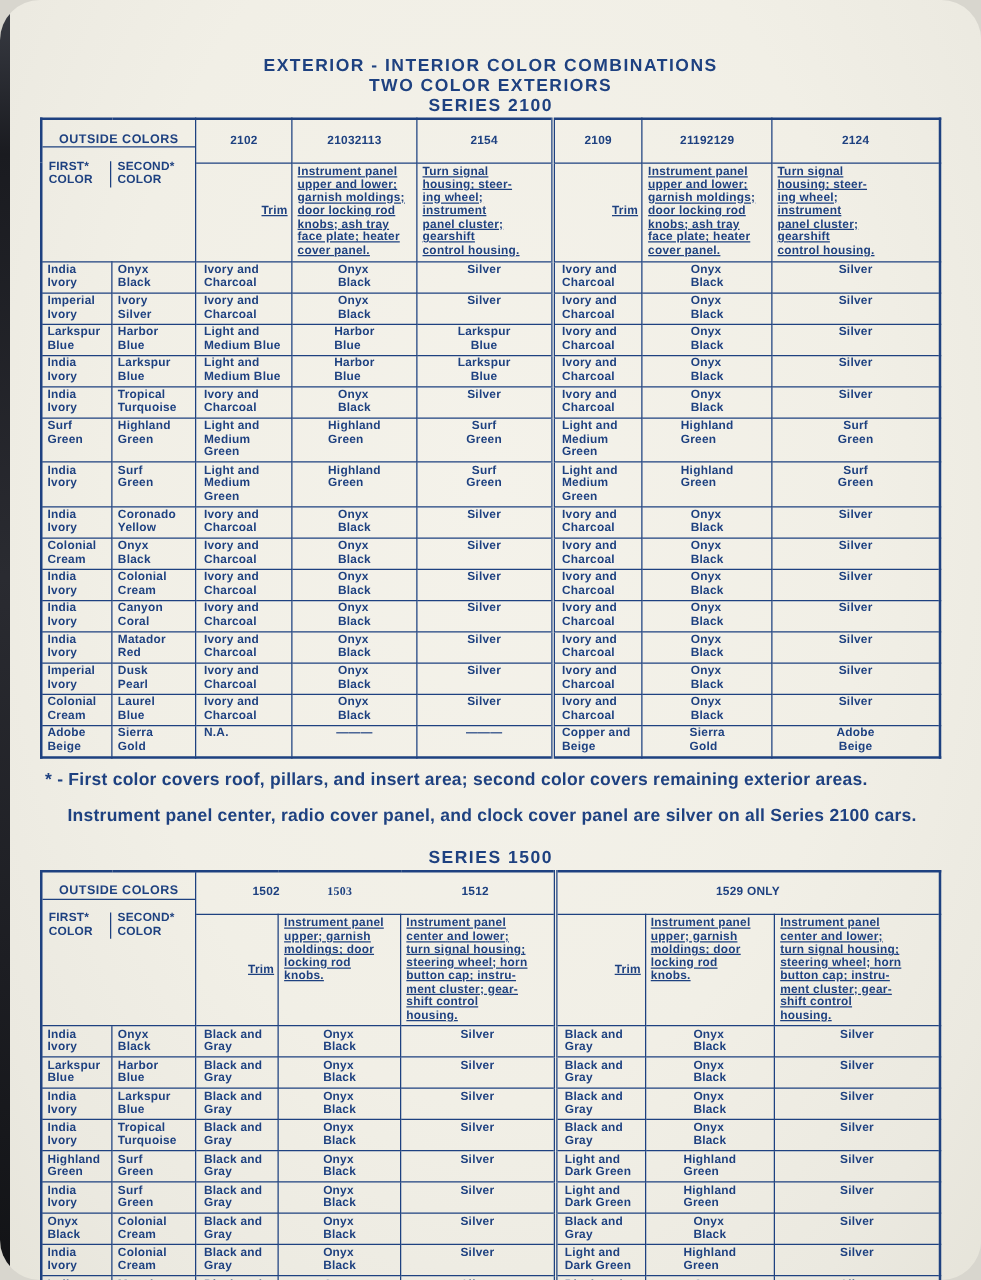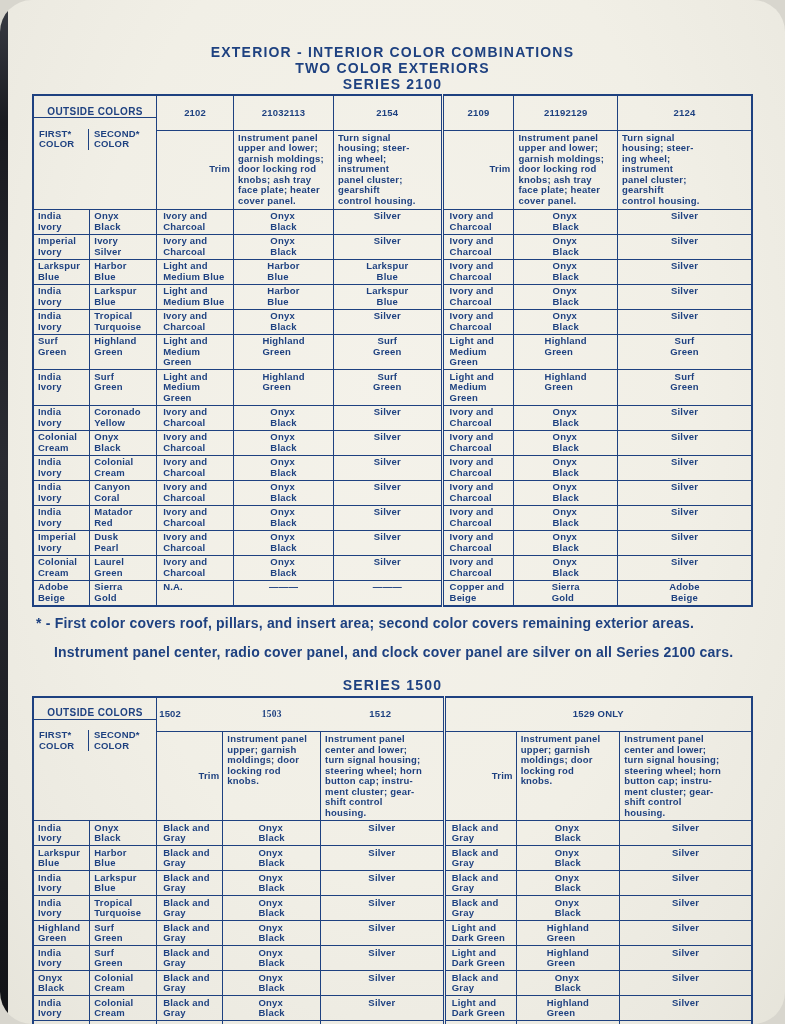--- a/index.html
+++ b/index.html
@@ -44,25 +44,25 @@
     line-height: 10.5px;
     vertical-align: top;
     white-space: pre-line;
     font-weight: bold;
   }
   table { border: 2px solid #1e4180; }
 
   th.num { height: 18px; vertical-align: middle; text-align: center; padding: 1px 2px; }
   .numsplit { display: flex; justify-content: center; }
   .numtriple { display: flex; }
-  .numtriple span:nth-child(1) { width: 23%; text-align: left; }
+  .numtriple span:nth-child(1) { width: 23%; text-align: right; }
   .numtriple span:nth-child(2) { width: 34%; text-align: center; font-family: Liberation Serif, serif; }
   .numtriple span:nth-child(3) { width: 43%; text-align: center; }
 
-  th.desc { text-align: left; padding: 2px 3px 2px 4px; }
+  th.desc { text-align: left; padding: 2px 3px 2px 4px; text-decoration: underline; }
   th.trimhead { text-align: right; vertical-align: middle; }
   .t2100 th.desc { height: 79px; }
   .t1500 th.desc { height: 87px; }
 
   th.outside { padding: 0; vertical-align: top; }
   .oc-top { height: 57%; display: flex; align-items: center; justify-content: center; border-bottom: 1.5px solid #1e4180; font-size: 10px; letter-spacing: 0.4px; }
   .t1500 .oc-top { height: 52%; }
   .oc-bottom { display: flex; height: 43%; }
   .t1500 .oc-bottom { height: 48%; }
   .oc-first, .oc-second { display: flex; align-items: center; text-align: left; padding-left: 5px; white-space: pre-line; }
@@ -383,21 +383,21 @@
             <td class="trim heavy">Ivory and
 Charcoal</td>
             <td class="block"><span class="inner">Onyx
 Black</span></td>
             <td class="center">Silver</td>
           </tr>
           <tr>
             <td class="name">Colonial
 Cream</td>
             <td class="name">Laurel
-Green</td>
+Blue</td>
             <td class="trim">Ivory and
 Charcoal</td>
             <td class="block"><span class="inner">Onyx
 Black</span></td>
             <td class="center">Silver</td>
             <td class="trim heavy">Ivory and
 Charcoal</td>
             <td class="block"><span class="inner">Onyx
 Black</span></td>
             <td class="center">Silver</td>

